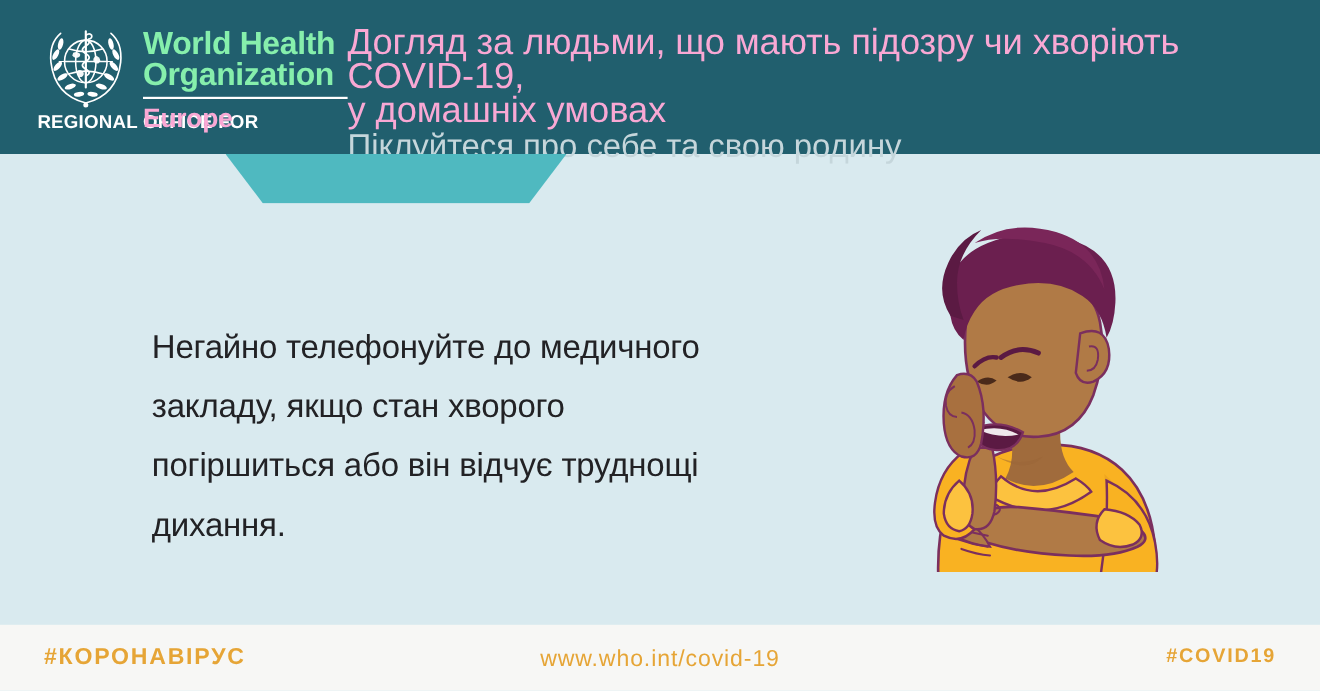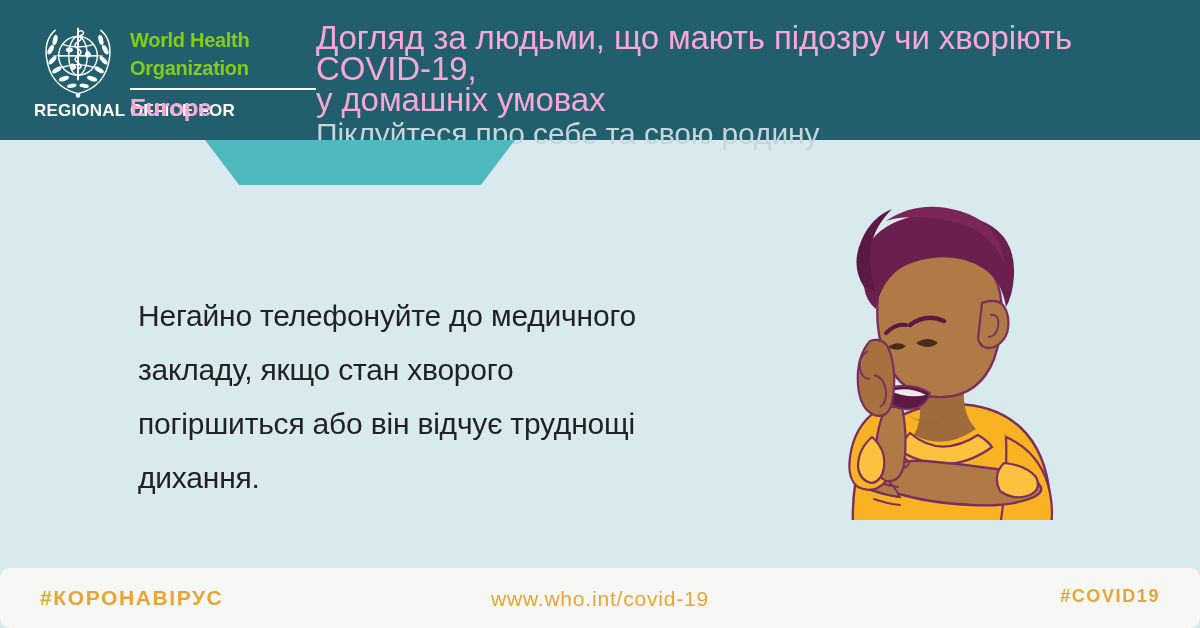--- a/index.html
+++ b/index.html
@@ -33,22 +33,22 @@
   }
   .who-emblem {
     position: absolute;
     left: 0; top: 2px;
     width: 88px; height: 88px;
   }
   .who-wordmark {
     position: absolute;
     left: 96px; top: 10px;
     width: 186px;
-    color: #84cc16;
-    font-size: 20px;
+    color: #86efac;
+    font-size: 29px;
     font-weight: bold;
     line-height: 28px;
     letter-spacing: -0.3px;
   }
   .who-rule {
     position: absolute;
     left: 96px; top: 72px;
     width: 186px;
     height: 2px;
     background: #ffffff;
@@ -138,21 +138,20 @@
     height: 345px;
   }
 
   
   .footer {
     position: absolute;
     left: 0; top: 568px;
     width: 1200px;
     height: 60px;
     background: #f7f7f5;
-    border-radius: 10px;
   }
   .footer-left {
     position: absolute;
     left: 40px; top: 18px;
     color: #e6a536;
     font-size: 21px;
     font-weight: bold;
     letter-spacing: 1.6px;
   }
   .footer-center {

